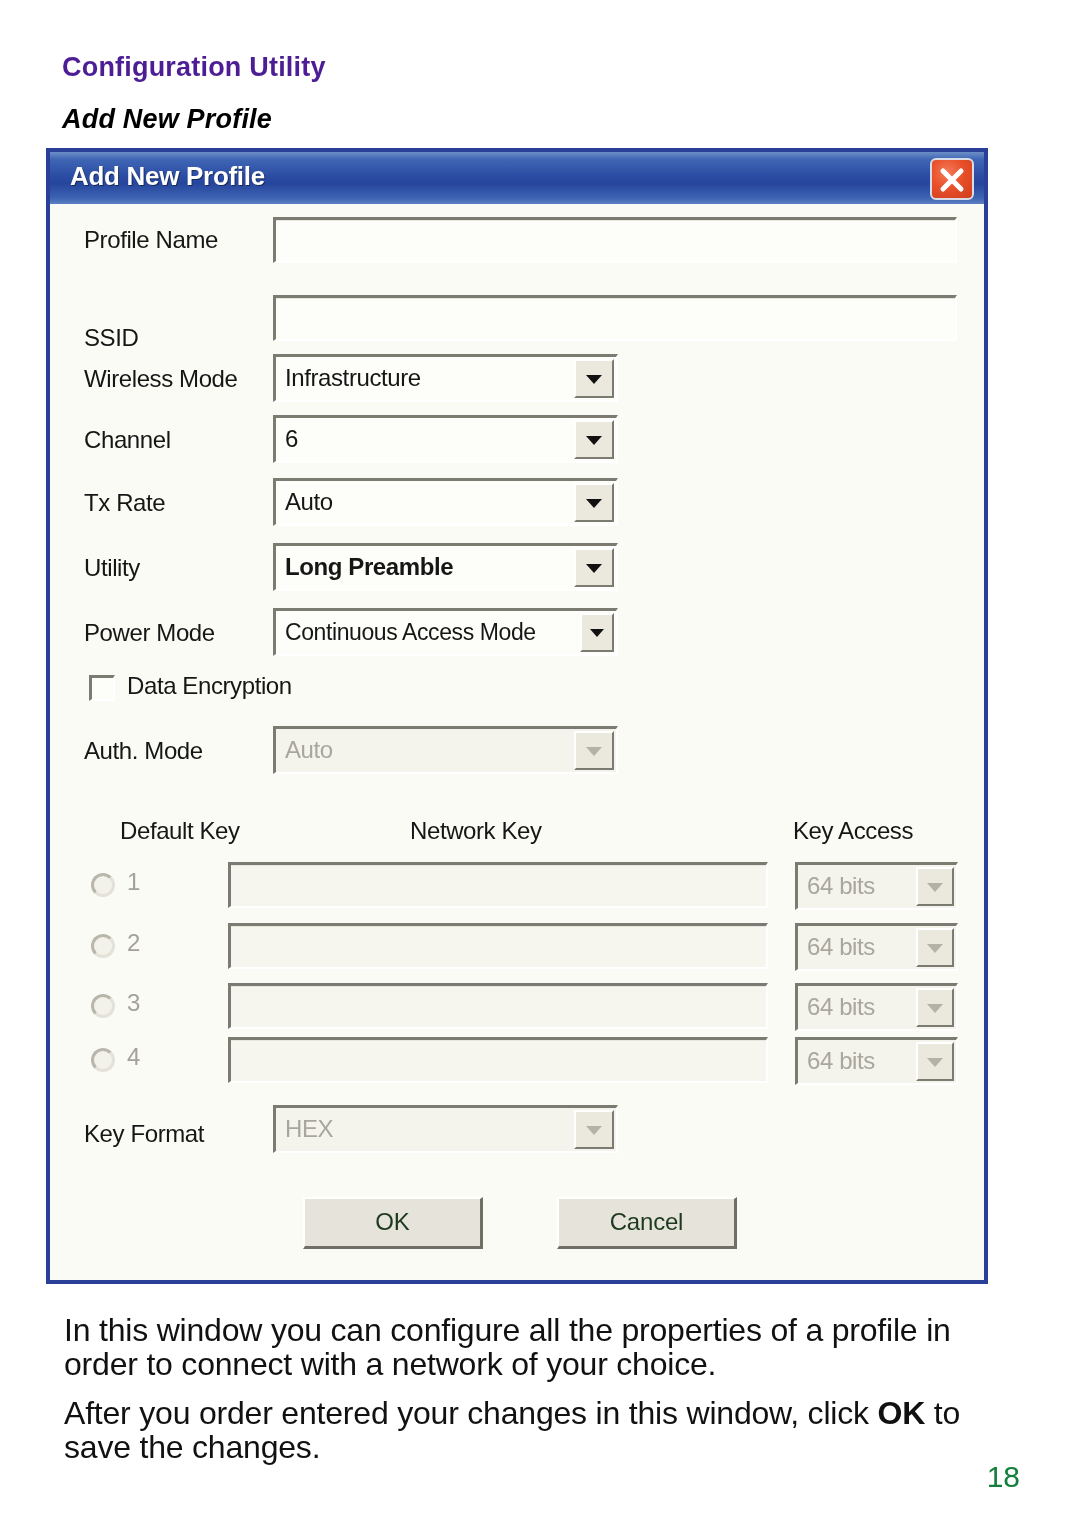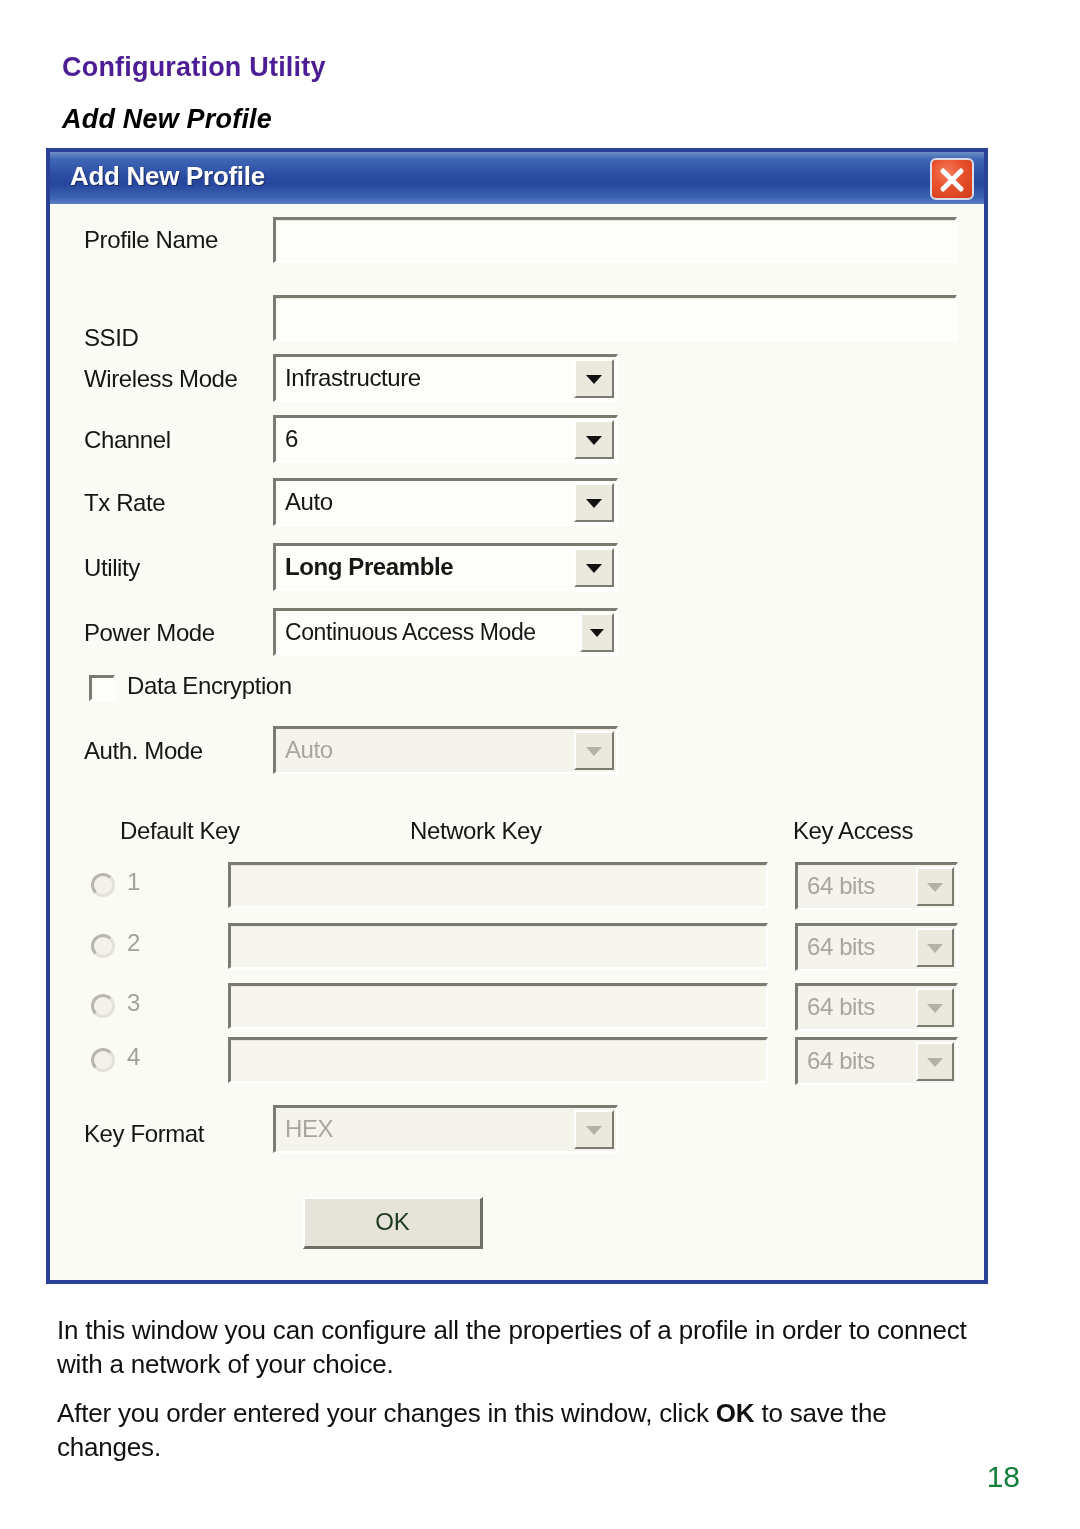--- a/index.html
+++ b/index.html
@@ -220,23 +220,23 @@
     transform: translateY(-55%);
     text-align: center;
     font-size: 24px;
     color: #1e3a1e;
     letter-spacing: -0.2px;
   }
 
   
   .para {
     position: absolute;
-    left: 57px;
+    left: 64px;
     width: 930px;
-    font-size: 26px;
+    font-size: 32px;
     line-height: 34px;
     color: #111111;
     letter-spacing: -0.2px;
   }
   .para b { font-weight: bold; }
   .pageno {
     position: absolute;
     right: 60px;
     top: 1460px;
     font-size: 30px;
@@ -367,18 +367,21 @@
   <div class="combo dis" style="left:223px; top:901px; width:345px; height:48px;">
     <div class="val">HEX</div>
     <div class="arrowbox">
         <i></i>
       </div>
   </div>
 
   <div class="btn" style="left:253px; top:993px; width:180px; height:52px;">
     <span>OK</span>
   </div>
+  <div class="btn" style="left:507px; top:993px; width:180px; height:52px;">
+    <span>Cancel</span>
+  </div>
 
 </div>
 
 <div class="para" style="top:1313px;">In this window you can configure all the properties of a profile in order to connect with a network of your choice.</div>
 <div class="para" style="top:1396px;"><span>After you order entered your changes in this window, click </span><b>OK</b><span> to save the changes.</span></div>
 <div class="pageno">18</div>
 
 </body></html>

